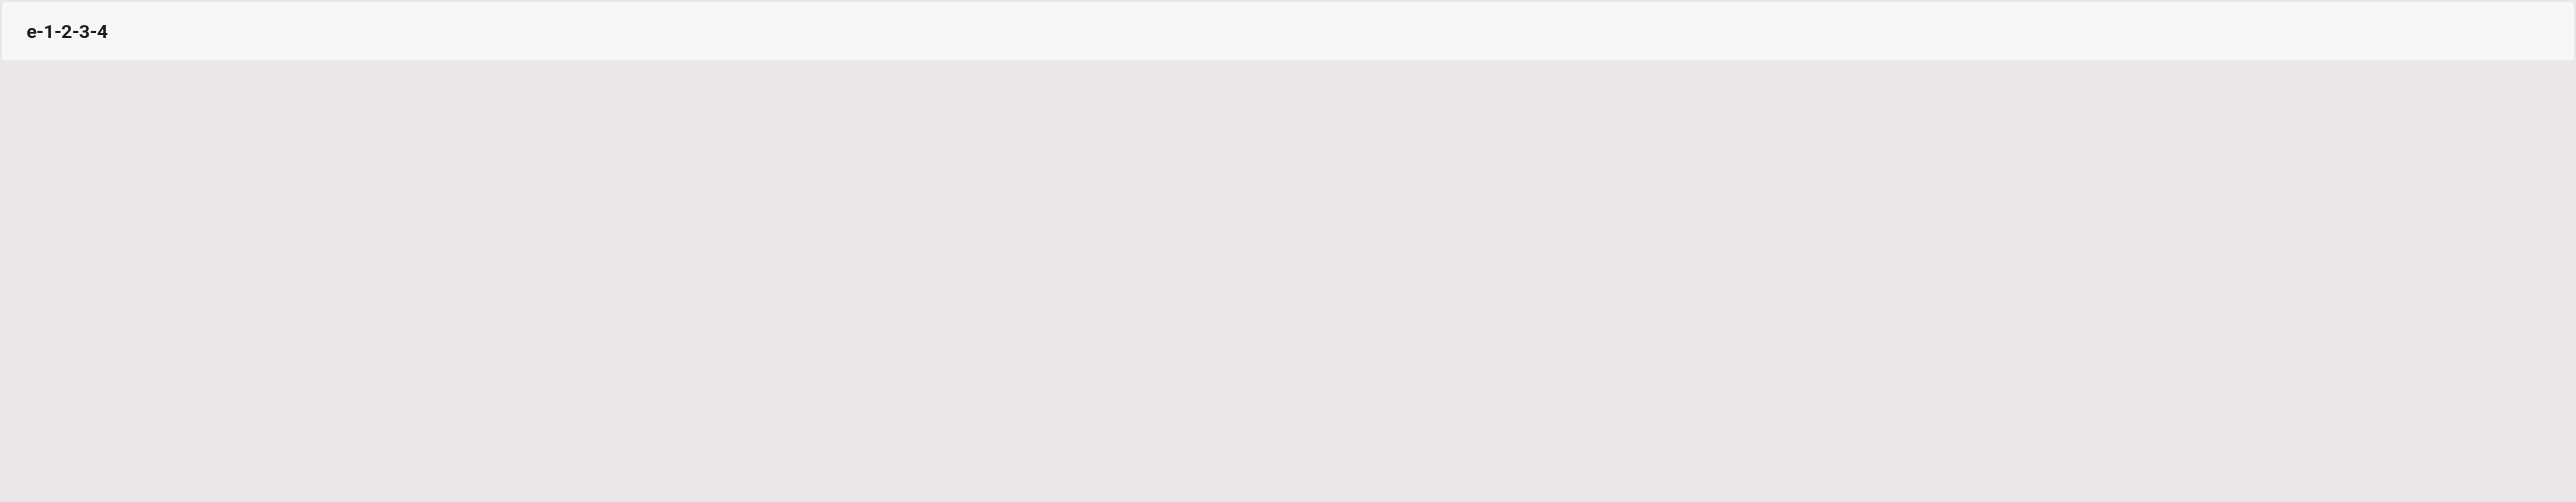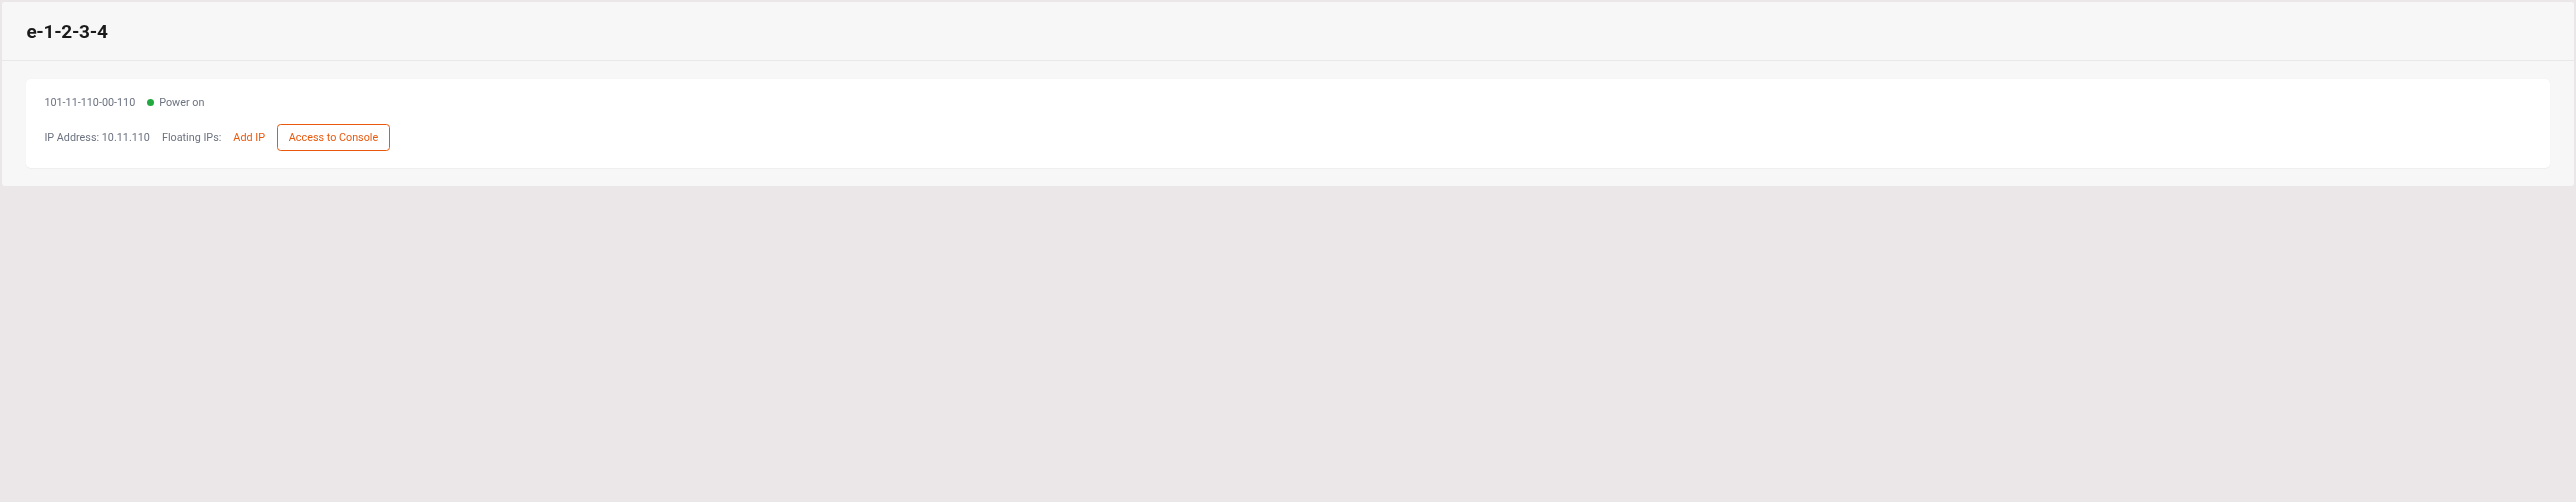--- a/index.html
+++ b/index.html
@@ -107,35 +107,15 @@
   </style>
 </head>
 <body>
 
 <div class="page-container">
 
   <div class="header-section">
     <h1 class="page-title">e-1-2-3-4</h1>
   </div>
 
-  <div class="content-section">
-    <div class="info-card">
-
-      <div class="info-row">
-        <span class="machine-id">101-11-110-00-110</span>
-        <span class="status-group">
-          <span class="status-dot"></span>
-          <span class="status-label">Power on</span>
-        </span>
-      </div>
-
-      <div class="info-row">
-        <span class="ip-label">IP Address: 10.11.110</span>
-        <span class="floating-label">Floating IPs:</span>
-        <a class="link-orange">Add IP</a>
-        <button class="btn-outline">Access to Console</button>
-      </div>
-
-    </div>
-  </div>
 
 </div>
 
 
 </body></html>

